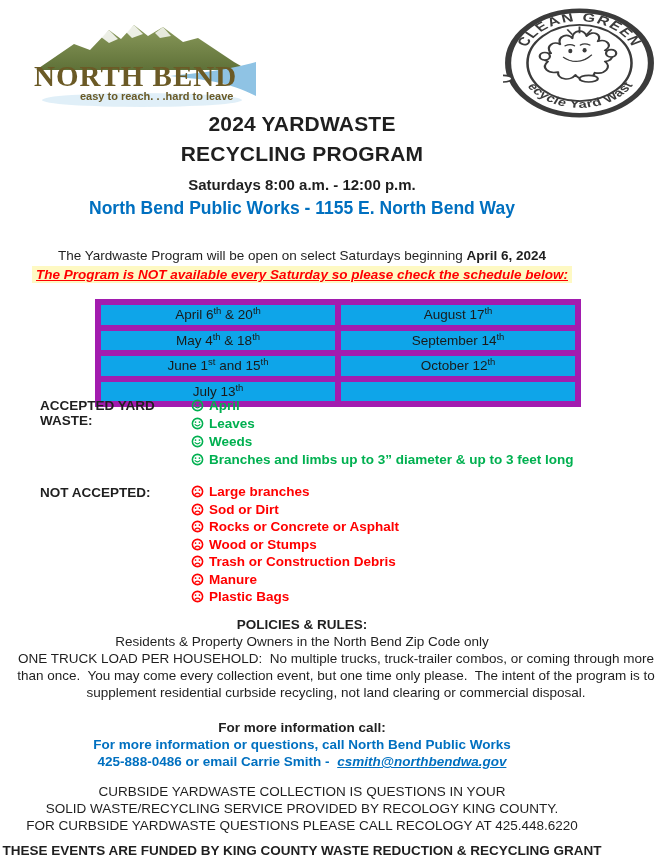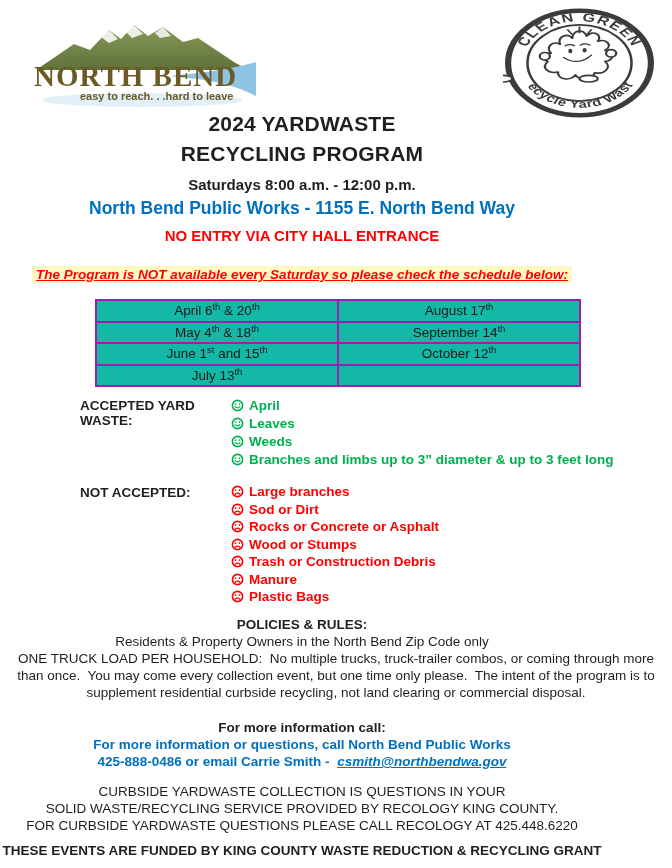--- a/index.html
+++ b/index.html
@@ -19,25 +19,25 @@
   .highlight-text{
     display:inline-block;background:#fef9c3;color:#FF0000;
     font-size:13.5px;font-weight:bold;font-style:italic;
     text-decoration:underline;padding:1px 4px;
   }
   table.schedule{
     position:absolute;left:95px;top:299px;width:486px;
     border-collapse:collapse;table-layout:fixed;
   }
   table.schedule td{
-    border:2px solid #a21caf;background:#14b8a6;height:19.5px;
+    border:6px solid #a21caf;background:#0ea5e9;height:19.5px;
     text-align:center;vertical-align:middle;font-size:13.5px;color:#1a1a1a;padding:0;
   }
   sup{font-size:9.5px;line-height:0;}
-  .list-section{position:absolute;left:40px;display:flex;align-items:flex-start;margin-left:40px;}
+  .list-section{position:absolute;left:40px;display:flex;align-items:flex-start;}
   .list-label{width:151px;font-weight:bold;font-size:13.5px;color:#1f1f1f;padding-top:2px;flex:none;}
   .list-items{display:flex;flex-direction:column;}
   .list-item{display:flex;align-items:center;font-size:13.5px;font-weight:bold;}
   .accepted .list-item{color:#00B050;height:18px;}
   .rejected .list-item{color:#FF0000;height:17.5px;}
   .face-icon{width:13px;height:13px;margin-right:5px;flex:none;}
   .para{font-size:13.5px;line-height:17px;}
   .para-bold{font-weight:bold;}
   .blue-bold{color:#0070C0;font-weight:bold;}
   .email-link{color:#0070C0;font-weight:bold;font-style:italic;text-decoration:underline;margin-left:4px;}
@@ -94,21 +94,21 @@
       <ellipse cx="80" cy="58" rx="2" ry="3"></ellipse>
       <path d="M61,52 Q66,49 70,52 M76,51 Q80,48 85,51" fill="none" stroke="#3B3B3B" stroke-width="1.6" stroke-linecap="round"></path>
       <path d="M59,67 Q73,80 87,64 Q80,74 70,73 Q63,72 59,67 Z" stroke="#3B3B3B" stroke-width="1.4"></path>
     </g>
   </svg>
 
   <div class="abs title-line" style="top:112px">2024 YARDWASTE</div>
   <div class="abs title-line" style="top:142px">RECYCLING PROGRAM</div>
   <div class="abs hours-line" style="top:176px">Saturdays 8:00 a.m. - 12:00 p.m.</div>
   <div class="abs location-line" style="top:198px">North Bend Public Works - 1155 E. North Bend Way</div>
-  <div class="abs warning-line" style="top:227px">NO ENTRY VIA CITY HALL ENTRANCE</div>
+  <div class="abs note-line" style="top:248px"><span>The Yardwaste Program will be open on select Saturdays beginning </span><b>April 6, 2024</b></div>
   <div class="abs highlight-wrap" style="top:265px">
     <span class="highlight-text">The Program is NOT available every Saturday so please check the schedule below:</span>
   </div>
 
   <table class="schedule">
     <tbody>
         <tr>
           <td>April 6<sup>th</sup> &amp; 20<sup>th</sup></td>
           <td>August 17<sup>th</sup></td>
         </tr>

